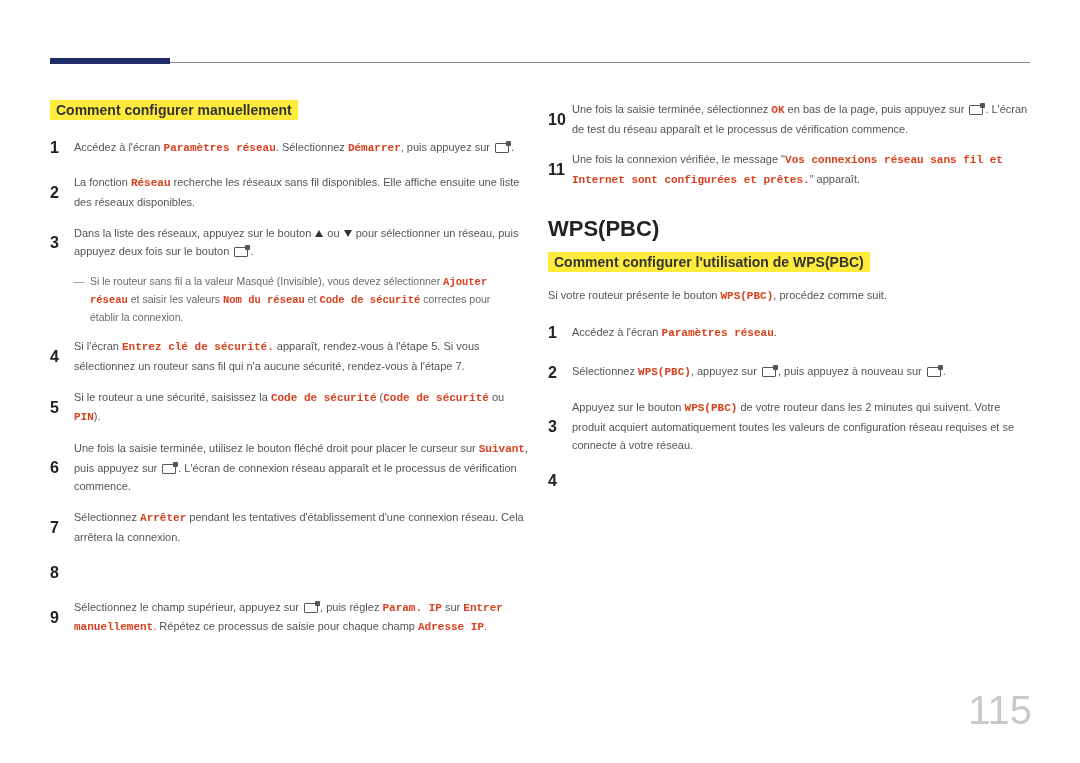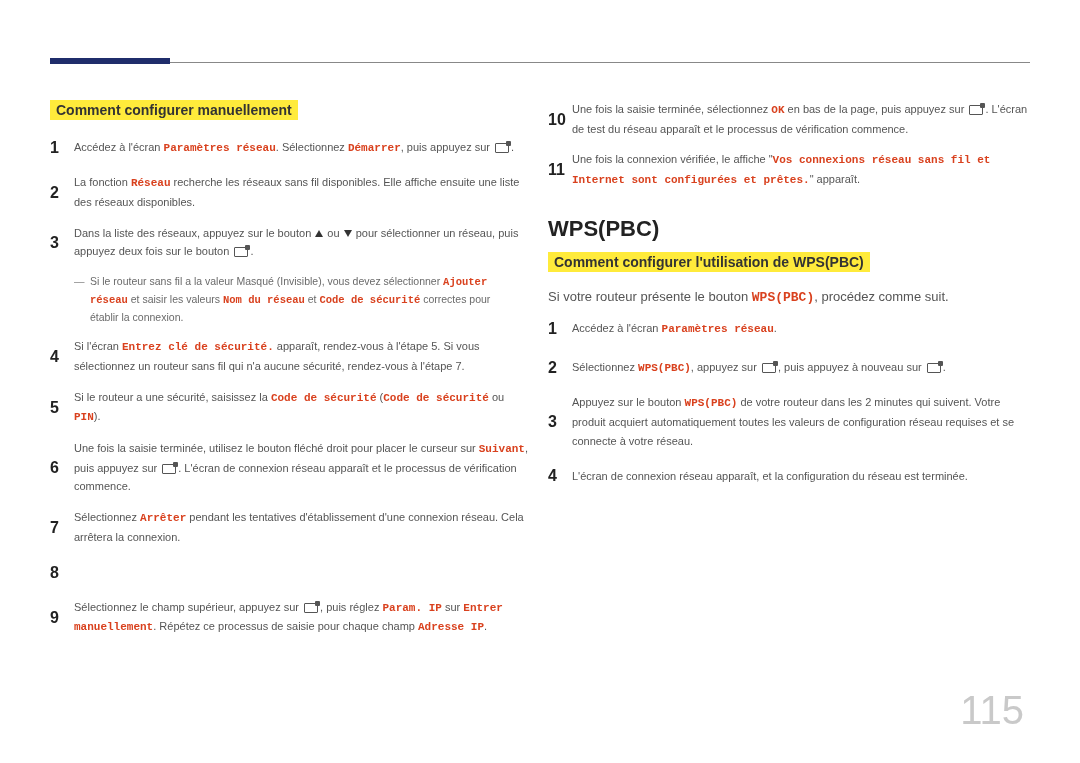--- a/index.html
+++ b/index.html
@@ -11,27 +11,27 @@
 .col { flex: 1; }
 h3.sub { display: inline-block; background: #ffeb3b; padding: 2px 6px; font-size: 14px; font-weight: bold; color: #333; margin-bottom: 14px; }
 ol.steps { list-style: none; counter-reset: step; }
 ol.steps > li { display: flex; align-items: center; margin-bottom: 12px; font-size: 11px; line-height: 1.7; color: #555; }
 ol.steps > li .num { font-size: 16px; font-weight: bold; color: #222; width: 24px; flex-shrink: 0; }
 ol.steps > li .body { flex: 1; }
 .hl { color: #d9411e; font-weight: bold; font-family: Liberation Mono, monospace; }
 .note { font-size: 10.5px; line-height: 1.6; color: #6a6a6a; margin: 6px 16px 12px 24px; position: relative; padding-left: 16px; }
 .note::before { content: "―"; position: absolute; left: 0; top: 0; color: #888; }
 h2.section { font-size: 22px; font-weight: bold; color: #222; margin: 26px 0 10px 0; }
-.intro { font-size: 13px; color: #555; margin-bottom: 6px; line-height: 1.7; }
+.intro { font-size: 11px; color: #555; margin-bottom: 14px; line-height: 1.7; }
 .enter-icon { display: inline-block; width: 14px; height: 10px; border: 1px solid #555; border-radius: 1px; position: relative; vertical-align: middle; margin: 0 2px; }
 .enter-icon::after { content: ""; position: absolute; right: -3px; top: -3px; width: 5px; height: 5px; background: #555; border-radius: 1px; }
 .arrow-up, .arrow-down { display: inline-block; width: 0; height: 0; vertical-align: middle; margin: 0 1px; }
 .arrow-up { border-left: 4px solid transparent; border-right: 4px solid transparent; border-bottom: 7px solid #333; }
 .arrow-down { border-left: 4px solid transparent; border-right: 4px solid transparent; border-top: 7px solid #333; }
-.pagenum { position: absolute; right: 56px; bottom: 30px; font-size: 40px; color: #c9c9c9; font-weight: 300; margin-top: 32px; }
+.pagenum { position: absolute; right: 48px; bottom: 30px; font-size: 40px; color: #c9c9c9; font-weight: 300; margin-top: 32px; }
 </style>
 </head>
 <body>
 
 <div class="page">
   <div class="top-rule"></div>
   <div class="top-bar"></div>
 
   <div class="columns">
 
@@ -112,21 +112,21 @@
       <ol class="steps">
         <li>
           <span class="num">10</span>
           <span class="body">
             <span>Une fois la saisie terminée, sélectionnez </span><span class="hl">OK</span><span> en bas de la page, puis appuyez sur </span><span class="enter-icon"></span><span>. L'écran de test du réseau apparaît et le processus de vérification commence.</span>
           </span>
         </li>
         <li>
           <span class="num">11</span>
           <span class="body">
-            <span>Une fois la connexion vérifiée, le affiche "</span><span class="hl">Vos connexions réseau sans fil et Internet sont configurées et prêtes.</span><span>" apparaît.</span>
+            <span>Une fois la connexion vérifiée, le message "</span><span class="hl">Vos connexions réseau sans fil et Internet sont configurées et prêtes.</span><span>" apparaît.</span>
           </span>
         </li>
       </ol>
 
       <h2 class="section">WPS(PBC)</h2>
       <h3 class="sub">Comment configurer l'utilisation de WPS(PBC)</h3>
       <p class="intro">
         <span>Si votre routeur présente le bouton </span><span class="hl">WPS(PBC)</span><span>, procédez comme suit.</span>
       </p>
 
@@ -144,22 +144,19 @@
           </span>
         </li>
         <li>
           <span class="num">3</span>
           <span class="body">
             <span>Appuyez sur le bouton </span><span class="hl">WPS(PBC)</span><span> de votre routeur dans les 2 minutes qui suivent. Votre produit acquiert automatiquement toutes les valeurs de configuration réseau requises et se connecte à votre réseau.</span>
           </span>
         </li>
         <li>
           <span class="num">4</span>
-          <span class="body">
-            <span>L'écran de connexion réseau apparaît, et la configuration du réseau est terminée.</span>
-          </span>
         </li>
       </ol>
     </div>
   </div>
 
   <div class="pagenum">115</div>
 </div>
 
 </body></html>

